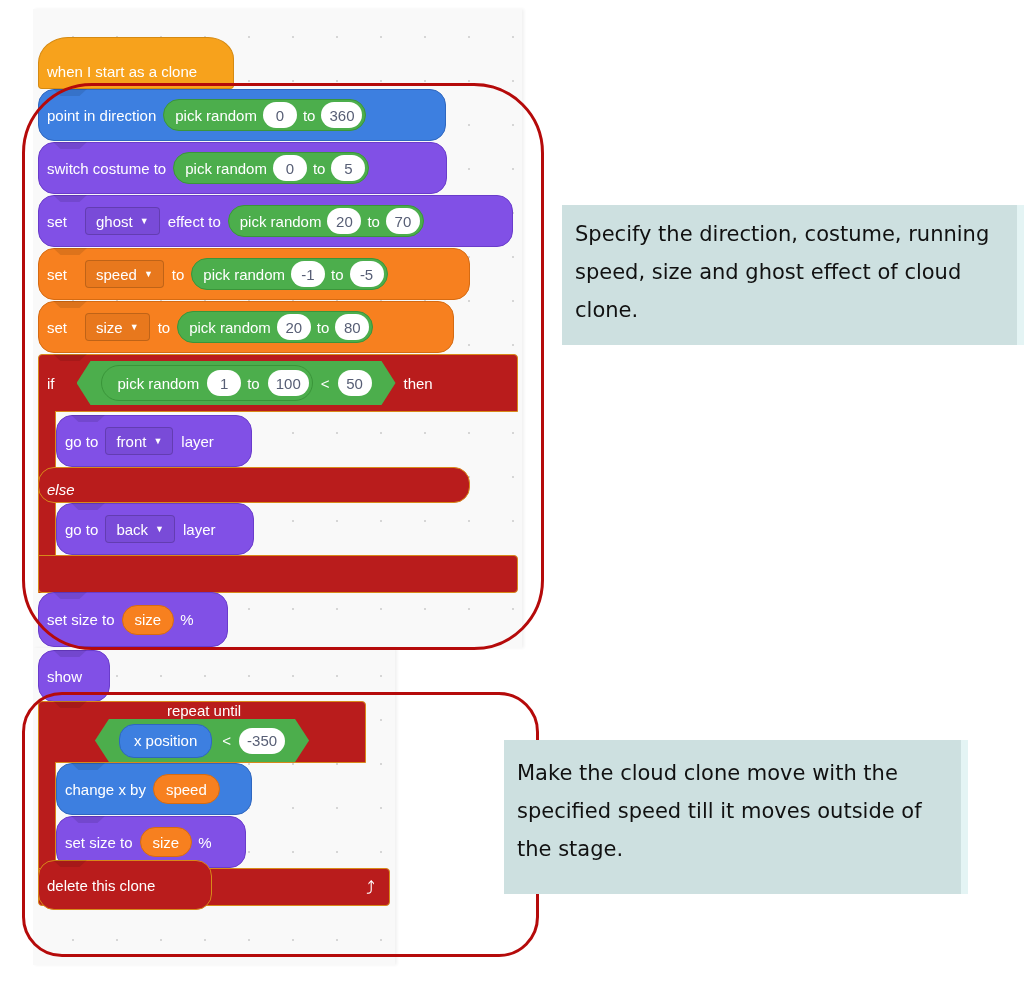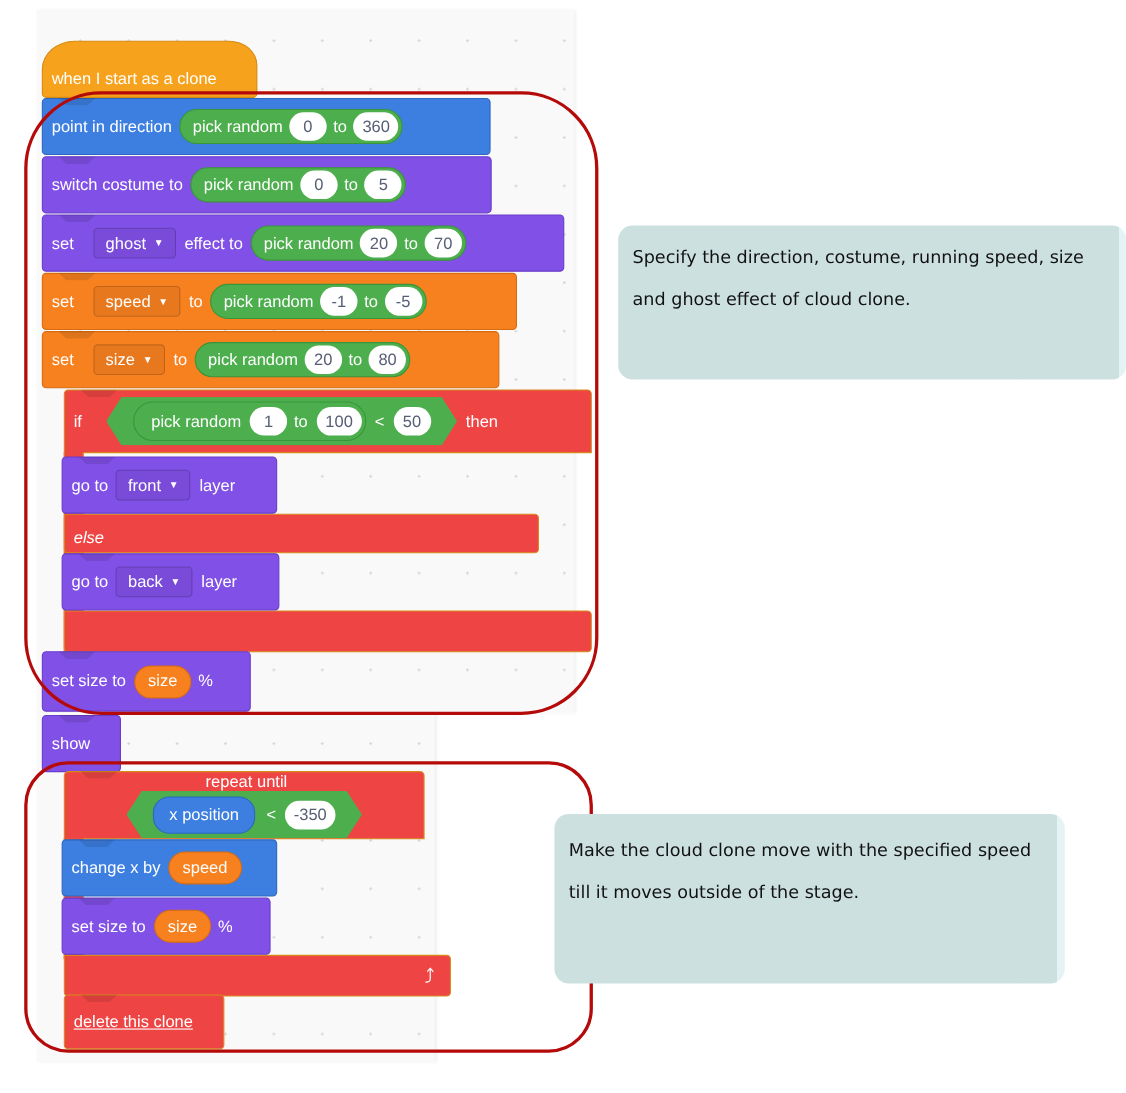--- a/index.html
+++ b/index.html
@@ -15,29 +15,29 @@
     box-shadow: 2px 0 3px rgba(0,0,0,0.06);
   }
   #ws1 { left: 33px; top: 9px; width: 489px; height: 639px; }
   #ws2 { left: 33px; top: 648px; width: 362px; height: 317px; }
 
   .blk {
     position: absolute;
     display: flex; align-items: center;
     color: #fff; font-size: 15px;
     padding-left: 8px;
-    border-radius: 4px;
+    border-radius: 16px;
     white-space: nowrap;
   }
   .blk > .t { margin-right: 7px; }
   .events  { background: #f7a21c; border: 1px solid #d58a12; }
   .motion  { background: #3d7fe0; border: 1px solid #2f67bf; }
   .looks   { background: #8150e6; border: 1px solid #6a3ccb; }
   .vars    { background: #f7801f; border: 1px solid #d66b12; }
-  .control { background: #ef4444; border: 1px solid #d8891a; margin-left: 20px; }
+  .control { background: #b91c1c; border: 1px solid #d8891a; }
 
   .hat { border-radius: 30px 26px 4px 4px / 26px 22px 4px 4px; }
 
   .notch::before {
     content: ""; position: absolute; left: 14px; top: -1px;
     width: 34px; height: 7px;
     background: rgba(0,0,0,0.10);
     clip-path: polygon(0 0, 100% 0, 78% 100%, 22% 100%);
   }
 
@@ -96,24 +96,23 @@
     pointer-events: none;
   }
   #redbox1 { left: 22px; top: 83px; width: 522px; height: 567px; border-radius: 70px 70px 70px 70px / 70px 70px 70px 70px; }
   #redbox2 { left: 22px; top: 692px; width: 517px; height: 265px; border-radius: 40px; }
 
   .note {
     position: absolute;
     background: linear-gradient(90deg, #cde0e0 0%, #cde0e0 98.5%, #e4f4f4 98.5%);
     color: #111;
     font-family: "DejaVu Sans", sans-serif;
-    font-size: 16px;
+    font-size: 21px;
     line-height: 38px;
     padding: 10px 10px 10px 13px;
-    border-radius: 13px;
   }
   #note1 { left: 562px; top: 205px; width: 462px; height: 140px; }
   #note2 { left: 504px; top: 740px; width: 464px; height: 154px; padding-top: 14px; }
   .repeat-arrow { position: absolute; right: 14px; bottom: 6px; font-size: 18px; color: #fff; }
 </style>
 </head>
 <body>
 
 <div class="workspace" id="ws1"></div>
 <div class="workspace" id="ws2"></div>
@@ -264,21 +263,21 @@
 </div>
 
 <div class="blk looks notch" style="left:56px; top:816px; width:190px; height:52px;">
   <span class="t">set size to</span>
   <span class="reporter var-orange">
     <span>size</span>
   </span>
   <span class="t">%</span>
 </div>
 
-<div class="blk control notch" style="left:38px; top:904px; width:146px; height:50px;text-decoration:underline;">
+<div class="blk control notch" style="left:38px; top:860px; width:174px; height:50px;">
   <span class="t">delete this clone</span>
 </div>
 
 <div class="redbox" id="redbox1"></div>
 <div class="redbox" id="redbox2"></div>
 
 <div class="note" id="note1">
   <span>Specify the direction, costume, running speed, size and ghost effect of cloud clone.</span>
 </div>
 <div class="note" id="note2">

